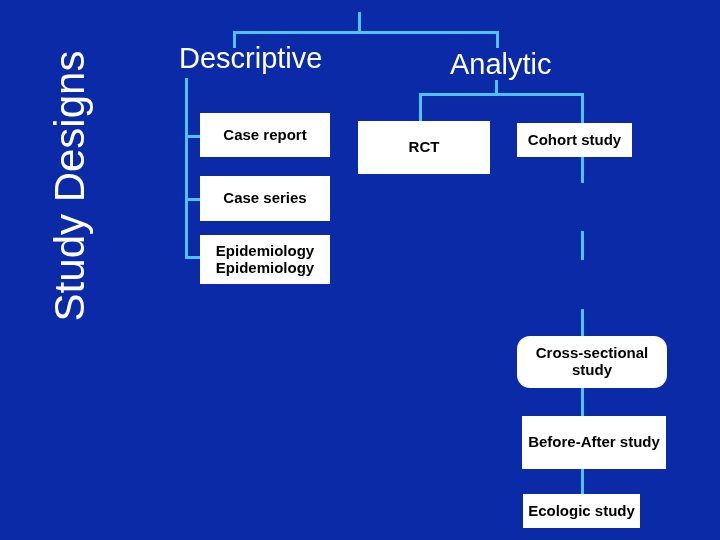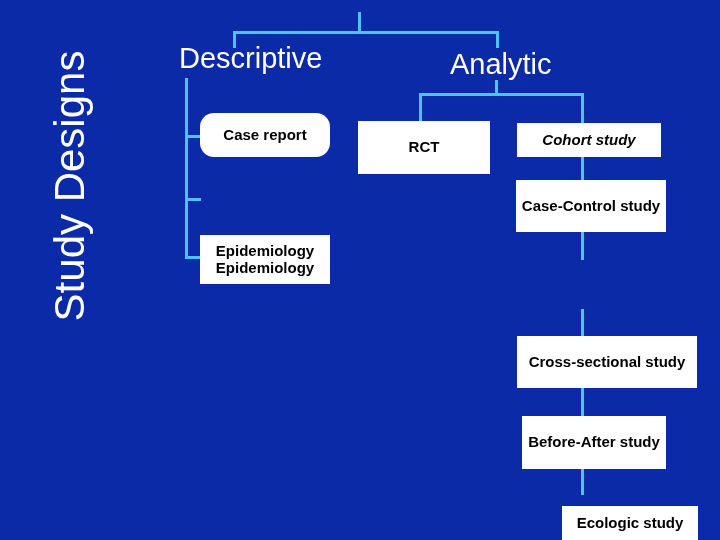--- a/index.html
+++ b/index.html
@@ -86,35 +86,35 @@
   <div class="line vline" style="left:496px; top:31px; height:17px;"></div>
 
   <div class="heading" id="heading-descriptive">Descriptive</div>
   <div class="heading" id="heading-analytic">Analytic</div>
 
   <div class="line vline" style="left:185px; top:78px; height:180px;"></div>
   <div class="line hline" style="left:185px; top:135px; width:16px;"></div>
   <div class="line hline" style="left:185px; top:198px; width:16px;"></div>
   <div class="line hline" style="left:185px; top:256px; width:16px;"></div>
 
-  <div class="node" style="left:200px; top:113px; width:130px; height:44px;border-radius:14px;">Case report</div>
+  <div class="node" style="left:200px; top:113px; width:130px; height:44px;">Case report</div>
+  <div class="node" style="left:200px; top:176px; width:130px; height:45px;">Case series</div>
   <div class="node" style="left:200px; top:235px; width:130px; height:49px;">Epidemiology Epidemiology</div>
 
   <div class="line vline" style="left:495px; top:80px; height:15px;"></div>
   <div class="line hline" style="left:419px; top:93px; width:164px;"></div>
   <div class="line vline" style="left:419px; top:93px; height:28px;"></div>
   <div class="line vline" style="left:581px; top:93px; height:33px;"></div>
 
   <div class="line vline" style="left:581px; top:155px; height:28px;"></div>
   <div class="line vline" style="left:581px; top:231px; height:29px;"></div>
   <div class="line vline" style="left:581px; top:309px; height:28px;"></div>
   <div class="line vline" style="left:581px; top:388px; height:30px;"></div>
   <div class="line vline" style="left:581px; top:468px; height:27px;"></div>
 
   <div class="node" style="left:358px; top:121px; width:132px; height:53px;">RCT</div>
 
-  <div class="node" style="left:517px; top:123px; width:144px; height:34px;font-style:italic;">Cohort study</div>
-  <div class="node" style="left:516px; top:180px; width:150px; height:52px;">Case-Control study</div>
-  <div class="node" style="left:517px; top:336px; width:180px; height:52px;">Cross-sectional study</div>
+  <div class="node" style="left:517px; top:123px; width:115px; height:34px;">Cohort study</div>
+  <div class="node" style="left:517px; top:336px; width:150px; height:52px;border-radius:13px;">Cross-sectional study</div>
   <div class="node" style="left:522px; top:416px; width:144px; height:53px;">Before-After study</div>
-  <div class="node" style="left:523px; top:506px; width:136px; height:34px;margin-left:39px;">Ecologic study</div>
+  <div class="node" style="left:523px; top:494px; width:117px; height:34px;">Ecologic study</div>
 
 </div>
 
 </body></html>

